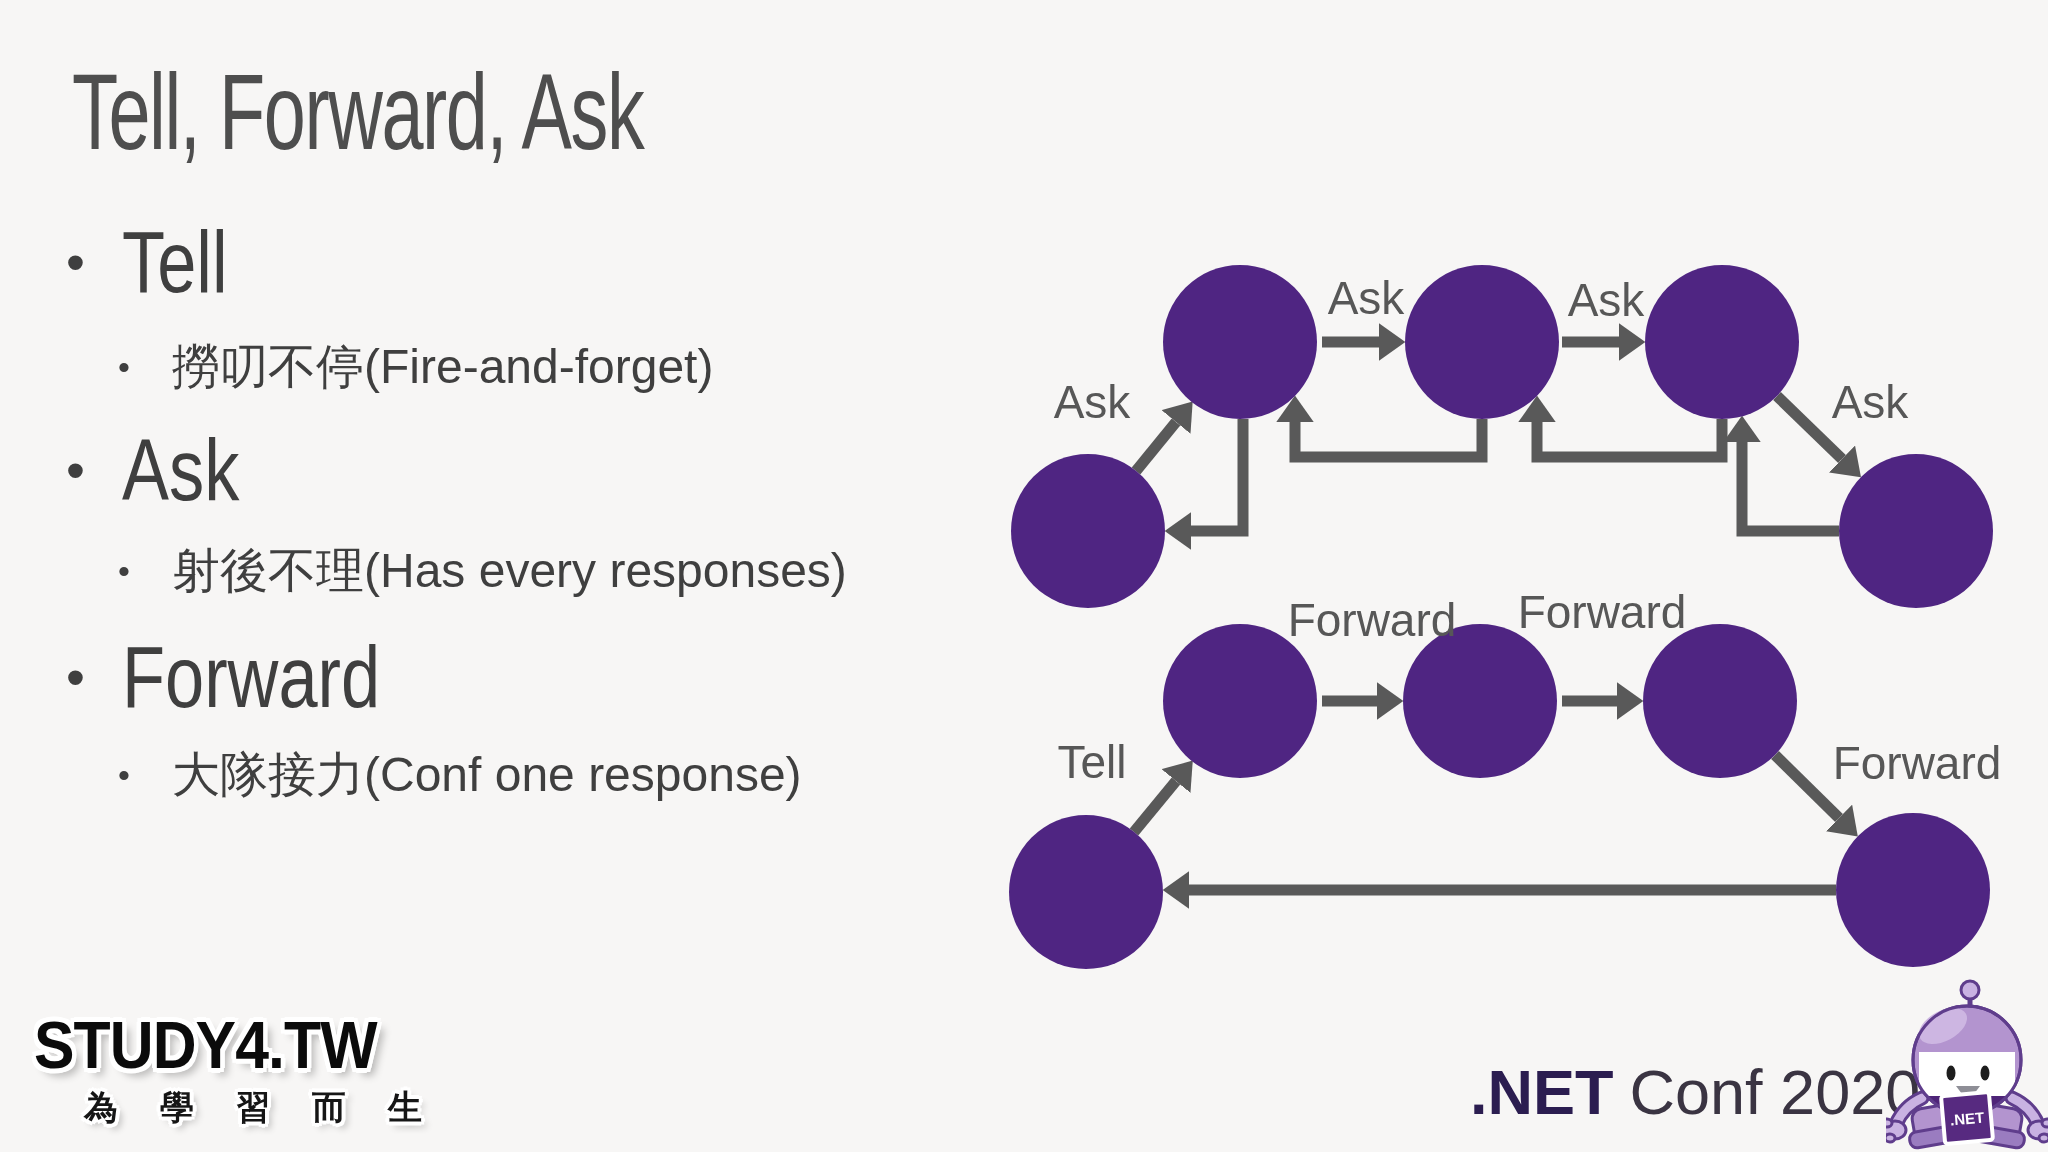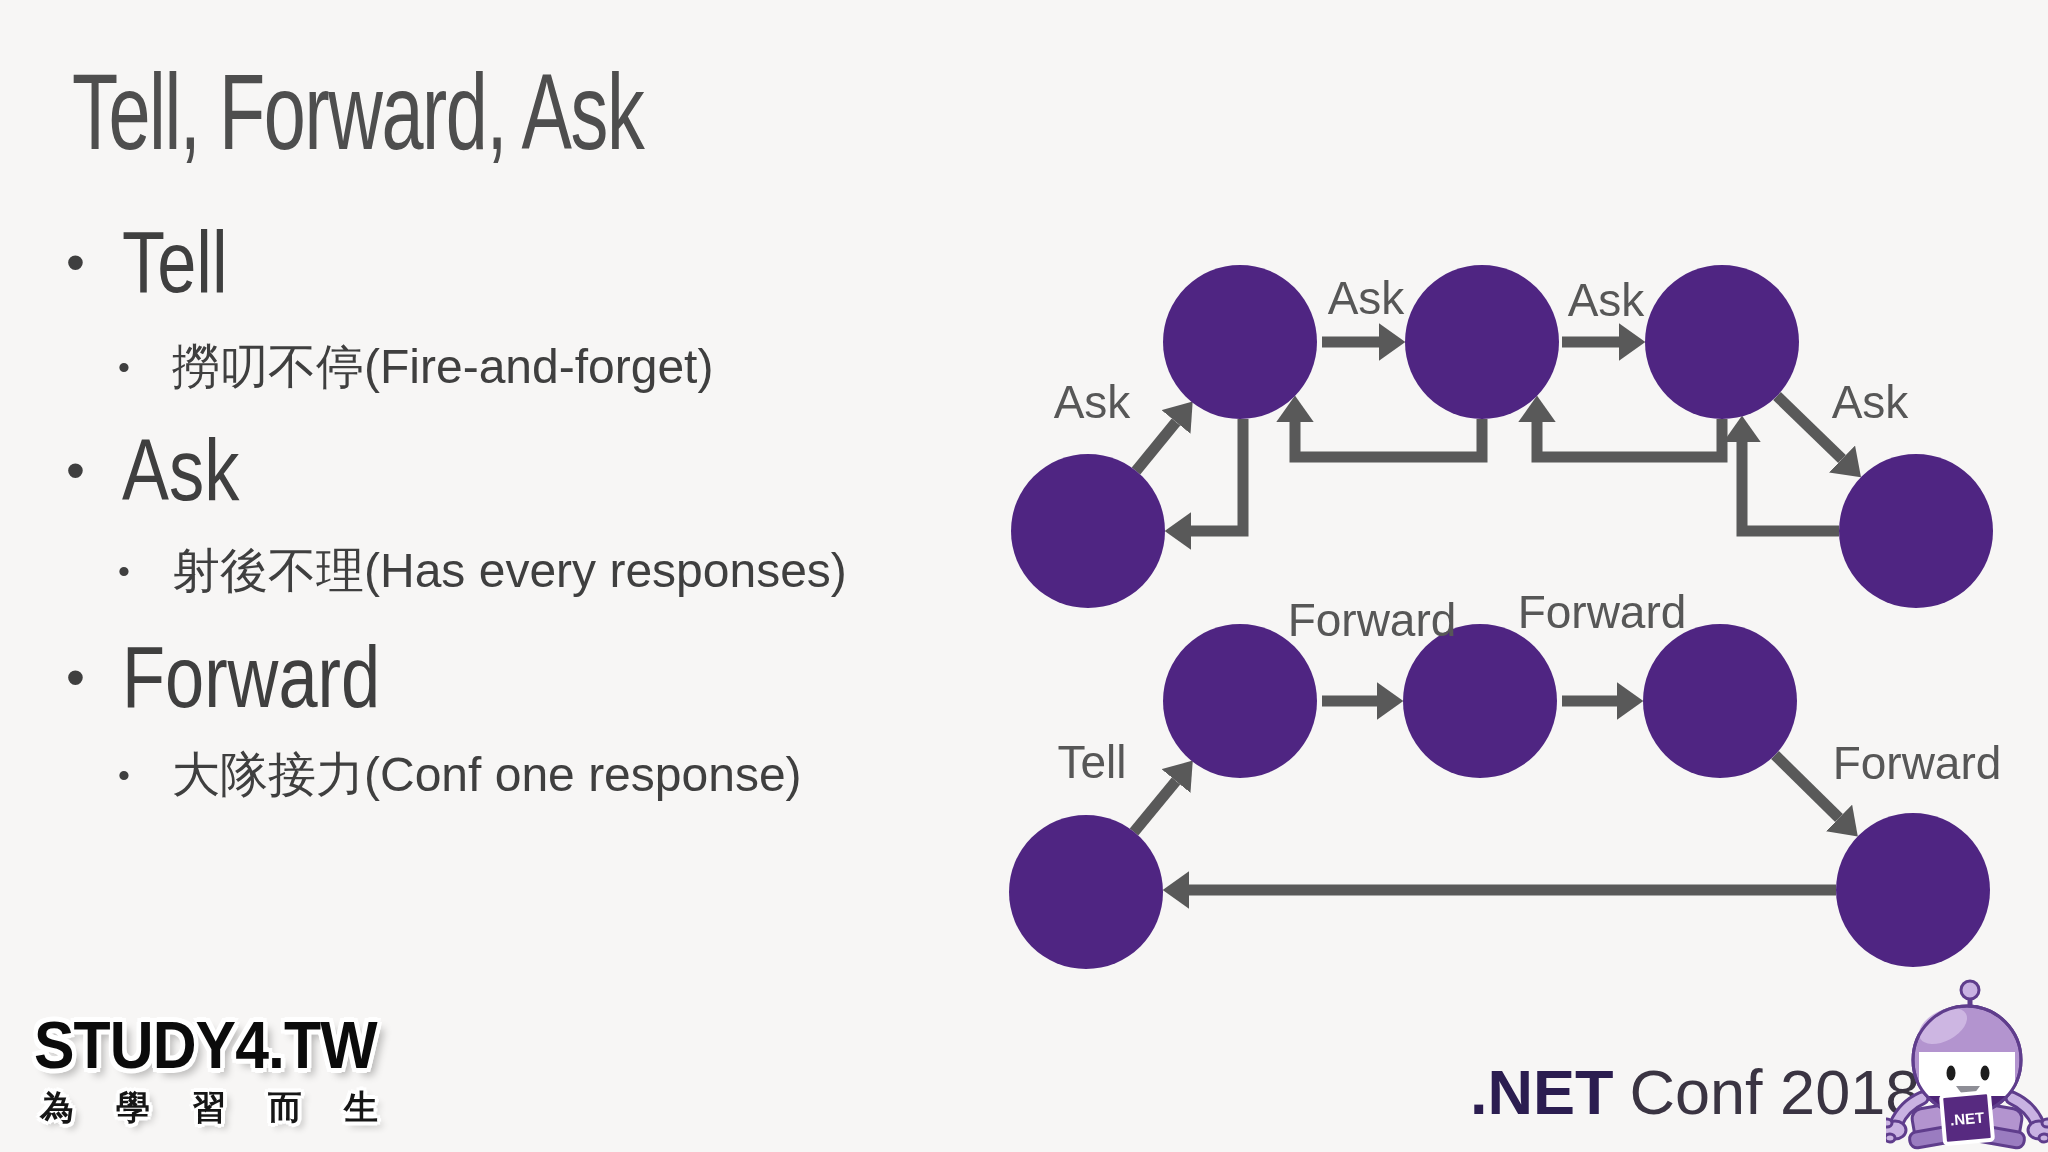--- a/index.html
+++ b/index.html
@@ -44,20 +44,21 @@
                 -5px 0 0 #fff,5px 0 0 #fff,0 -5px 0 #fff,0 5px 0 #fff,
                 7px 7px 9px rgba(0,0,0,.30);
   }
   .study4-tagline{
     margin-top:12px;padding-left:6px;
     font-size:34px;font-weight:700;color:#161616;line-height:1;
     letter-spacing:42px;white-space:nowrap;
     text-shadow:-3px -3px 0 #fff,3px -3px 0 #fff,-3px 3px 0 #fff,3px 3px 0 #fff,
                 -4px 0 0 #fff,4px 0 0 #fff,0 -4px 0 #fff,0 4px 0 #fff,
                 5px 5px 7px rgba(0,0,0,.30);
+    margin-left:44px;
   }
   
   .dotnetconf{position:absolute;left:1470px;top:1058px;font-size:63px;line-height:1.1;white-space:nowrap;}
   .dotnetconf .brand{font-weight:700;color:#2b1d50;}
   .dotnetconf .rest{font-weight:400;color:#3a3442;margin-left:16px;}
   svg.bot{position:absolute;left:1886px;top:976px;width:162px;height:176px;}
 </style>
 </head>
 <body>
 
@@ -140,21 +141,21 @@
   <text class="dlabel" x="1602" y="628">Forward</text>
   <text class="dlabel" x="1917" y="779">Forward</text>
 </svg>
 
 <div class="study4">
   <div class="study4-main">STUDY4.TW</div>
   <div class="study4-tagline">為學習而生</div>
 </div>
 
 <div class="dotnetconf">
-  <span class="brand">.NET</span><span class="rest">Conf 2018</span>
+  <span class="brand">.NET</span><span class="rest">Conf 2020</span>
 </div>
 
 <svg class="bot" viewBox="0 0 162 176">
   <g stroke="#5f3d8c" stroke-width="3">
 
     <line x1="84" y1="36" x2="84" y2="20" stroke-width="5"></line>
     <circle cx="84" cy="14" r="9" fill="#c9b2e2"></circle>
 
     <path d="M36,122 Q18,130 10,148" fill="none" stroke-width="15" stroke-linecap="round"></path>
     <path d="M36,122 Q18,130 10,148" fill="none" stroke="#c9b2e2" stroke-width="9" stroke-linecap="round"></path>

